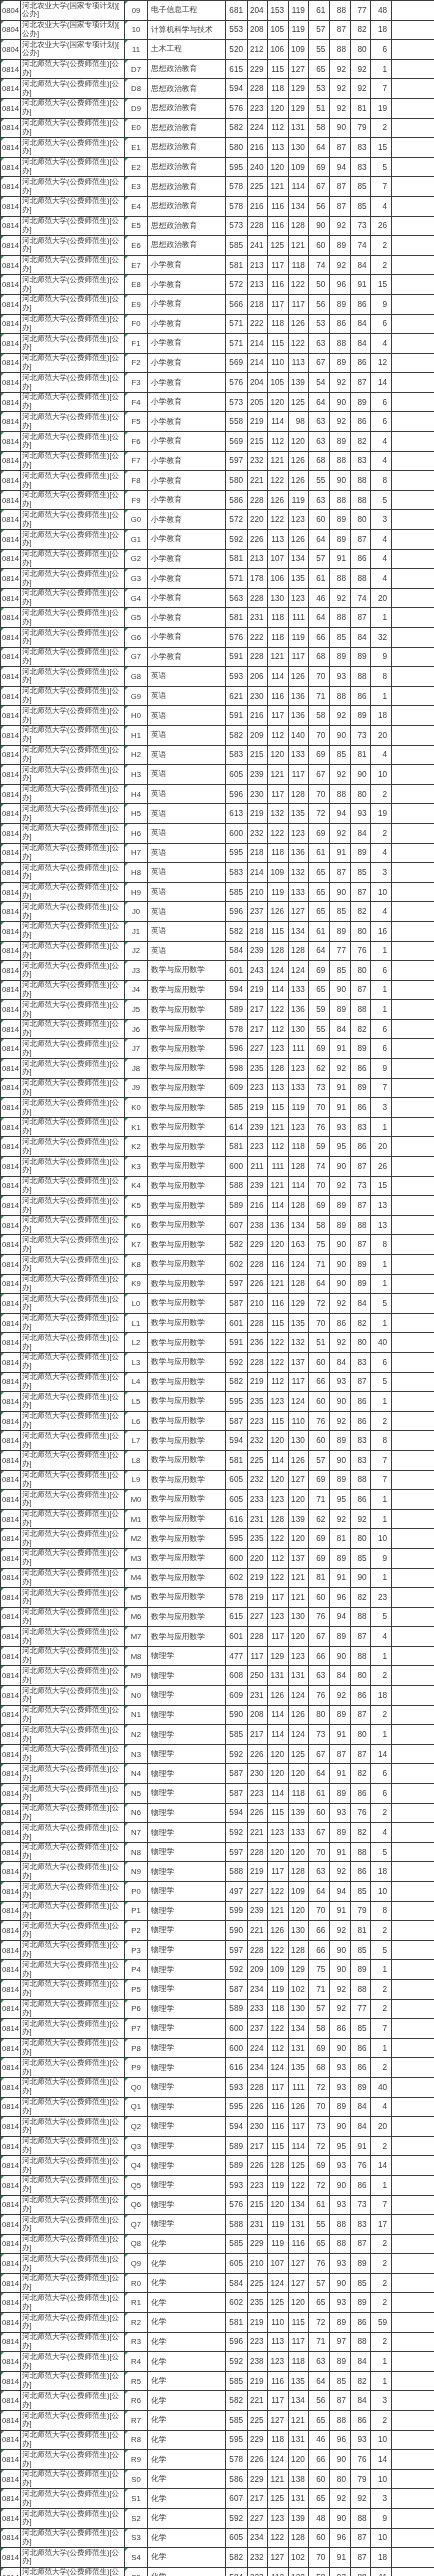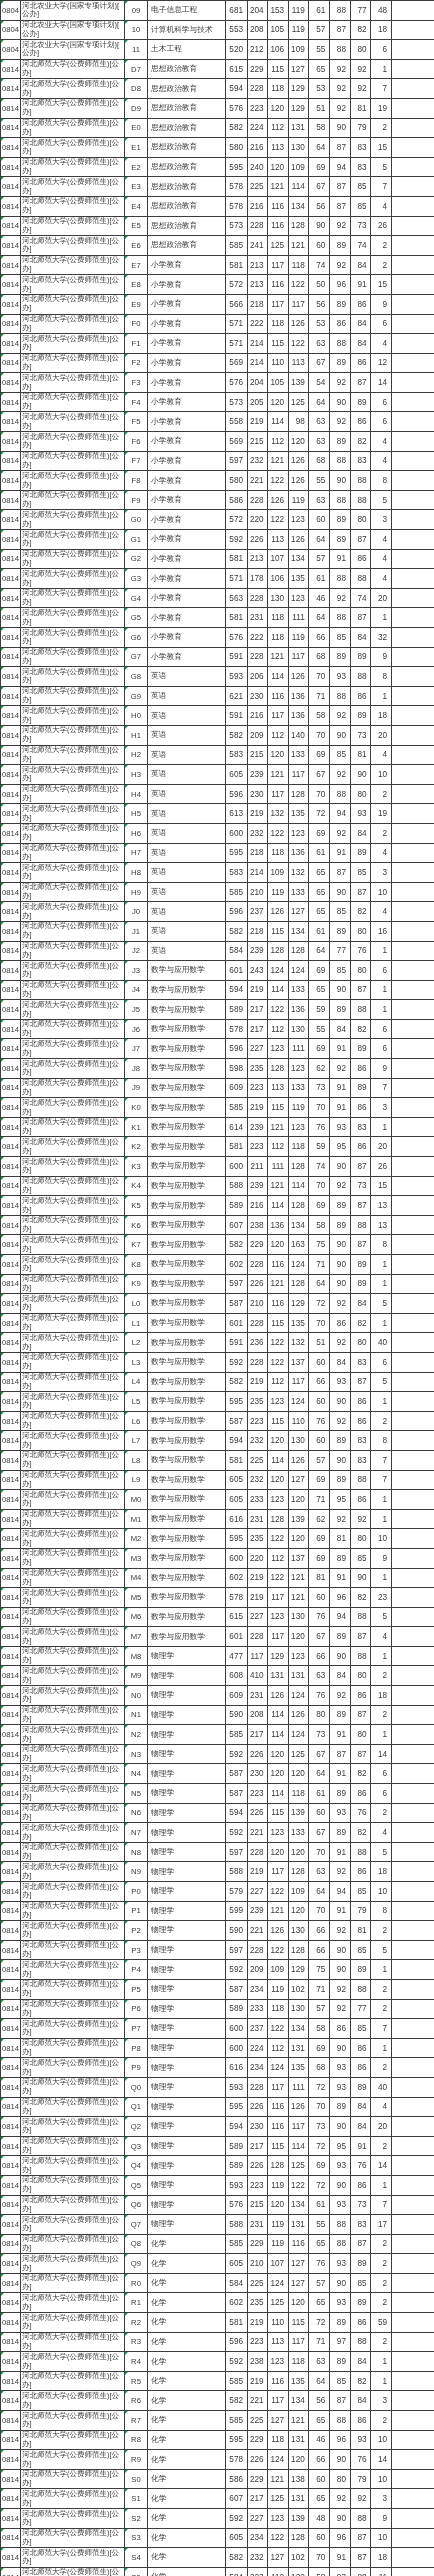--- a/index.html
+++ b/index.html
@@ -1335,21 +1335,21 @@
           <td class="c-num">88</td>
           <td class="c-num">1</td>
           <td class="c-empty"></td>
         </tr>
         <tr>
           <td class="c-code flag">0814</td>
           <td class="c-uni">河北师范大学(公费师范生)[公办]</td>
           <td class="c-mcode flag">M9</td>
           <td class="c-mname">物理学</td>
           <td class="c-num">608</td>
-          <td class="c-num">410</td>
+          <td class="c-num">250</td>
           <td class="c-num">131</td>
           <td class="c-num">131</td>
           <td class="c-num">63</td>
           <td class="c-num">84</td>
           <td class="c-num">80</td>
           <td class="c-num">2</td>
           <td class="c-empty"></td>
         </tr>
         <tr>
           <td class="c-code flag">0814</td>
@@ -1499,21 +1499,21 @@
           <td class="c-num">92</td>
           <td class="c-num">86</td>
           <td class="c-num">18</td>
           <td class="c-empty"></td>
         </tr>
         <tr>
           <td class="c-code flag">0814</td>
           <td class="c-uni">河北师范大学(公费师范生)[公办]</td>
           <td class="c-mcode flag">P0</td>
           <td class="c-mname">物理学</td>
-          <td class="c-num">579</td>
+          <td class="c-num">497</td>
           <td class="c-num">227</td>
           <td class="c-num">122</td>
           <td class="c-num">109</td>
           <td class="c-num">64</td>
           <td class="c-num">94</td>
           <td class="c-num">85</td>
           <td class="c-num">10</td>
           <td class="c-empty"></td>
         </tr>
         <tr>

